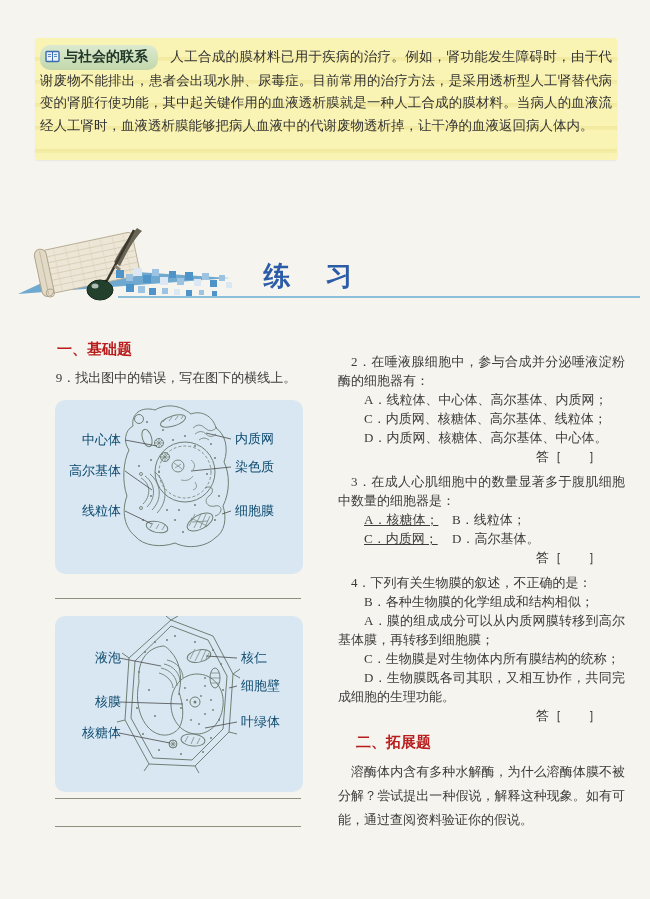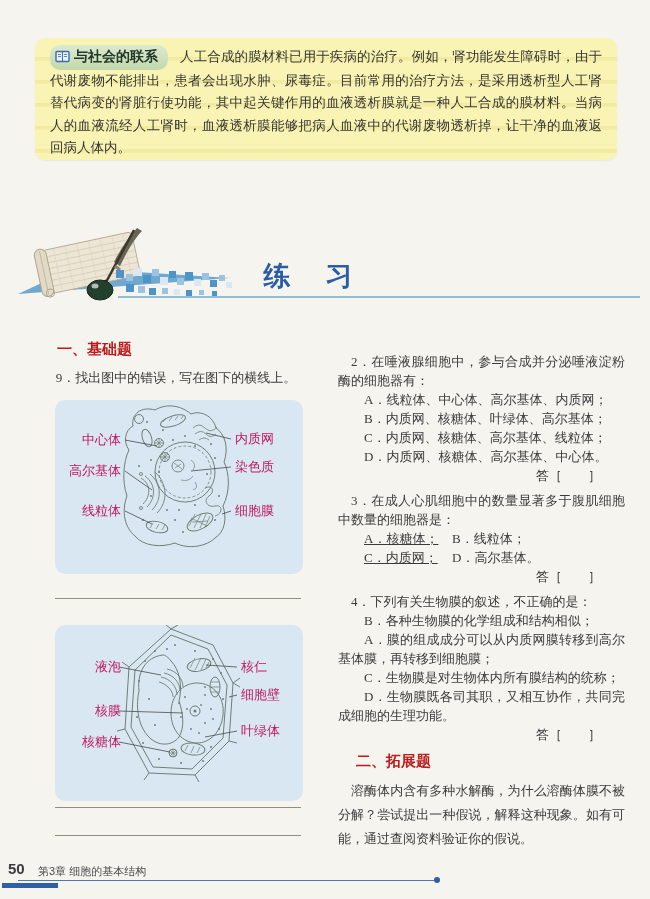--- a/index.html
+++ b/index.html
@@ -1,22 +1,22 @@
 <!DOCTYPE html>
 <html><head>
 <meta charset="utf-8">
 <style>
   html,body{margin:0;padding:0;}
   body{font-family:"Liberation Serif","DejaVu Serif",serif;color:#3b3b3b;}
   .page{position:relative;width:650px;height:899px;background:#f6f4ee;overflow:hidden;}
 
   
-  .society-box{position:absolute;left:35px;top:38px;width:582px;height:122px;border-radius:10px;
+  .society-box{position:absolute;left:35px;top:38px;width:582px;height:122px;border-radius:2px;
     background:repeating-linear-gradient(180deg,#faf4b4 0px,#faf4b4 19px,#f2e9a0 19px,#f5eda6 23px);
-    box-shadow:0 1px 2px rgba(0,0,0,0.06);padding:7px 15px;box-sizing:border-box;}
+    box-shadow:0 1px 2px rgba(0,0,0,0.06);padding:7px 5px;box-sizing:border-box;}
   .society-box p{margin:0;font-size:13.5px;line-height:22.2px;text-align:justify;color:#333;}
   .pill{display:inline-block;background:linear-gradient(180deg,#dcead0,#c2d8ab);border-radius:10px;
     padding:1px 10px 2px 5px;margin-right:12px;font-weight:bold;font-size:14px;color:#22392a;vertical-align:baseline;}
   .pill svg{vertical-align:-2px;margin-right:4px;}
 
   
   .exercise-header{position:absolute;left:0;top:224px;width:650px;height:78px;}
   .header-underline{position:absolute;left:118px;right:10px;top:72px;height:2px;background:#8cc0da;}
   .exercise-title{position:absolute;left:0;width:650px;top:34px;text-align:center;padding-right:30px;box-sizing:border-box;
     font-size:27px;font-weight:bold;color:#2b5ca8;letter-spacing:4px;}
@@ -25,29 +25,29 @@
   
   .col-left{position:absolute;left:35px;top:340px;width:292px;font-size:13px;}
   .col-right{position:absolute;left:338px;top:352px;width:287px;font-size:13px;}
   .sec-head{margin:0 0 9px 22px;font-size:15px;font-weight:bold;color:#b91c1c;font-family:"Liberation Sans","DejaVu Sans",sans-serif;}
   .q1-text{margin:0 0 13px 0;text-indent:1.6em;line-height:19px;}
 
   .cell-card{position:relative;margin-left:20px;width:248px;background:#d9e7f3;border-radius:10px;}
   .card-animal{height:174px;}
   .card-plant{height:176px;}
   .cell-card svg{position:absolute;left:0;top:0;}
-  .dlabel{position:absolute;font-size:13px;color:#be185d;line-height:14px;white-space:nowrap;}
+  .dlabel{position:absolute;font-size:13px;color:#0c4a6e;line-height:14px;white-space:nowrap;}
   .dl-left{left:4px;width:62px;text-align:right;}
   .dl-right{text-align:left;}
 
   .ans-line{height:0;border-top:1px solid #8f8f7e;margin-left:20px;width:246px;}
   .line-1{margin-top:24px;}
   .line-2{margin-top:6px;}
   .line-3{margin-top:27px;}
-  .card-plant{margin-top:26px;text-decoration:underline;}
+  .card-plant{margin-top:17px;text-decoration:underline;}
 
   .stem{margin:0;text-indent:1em;line-height:19px;text-align:justify;}
   .opt{margin:0;text-indent:2em;line-height:19px;text-align:justify;}
   .opt-row{display:flex;padding-left:26px;line-height:19px;}
   .opt-a{width:88px;text-decoration:underline;}
   .ans{margin:0;text-align:right;padding-right:24px;line-height:19px;color:#2e2e2e;}
   .q-block{margin-bottom:6px;}
   .ext-head{margin:8px 0 8px 18px;}
   .ext-text{margin:0;text-indent:1em;line-height:24px;text-align:justify;}
 
@@ -363,21 +363,20 @@
 
     <div class="ans-line line-2"></div>
     <div class="ans-line line-3"></div>
   </div>
 
   <div class="col-right">
 
     <div class="q-block">
       <p class="stem">2．在唾液腺细胞中，参与合成并分泌唾液淀粉酶的细胞器有：</p>
       <p class="opt">A．线粒体、中心体、高尔基体、内质网；</p>
-      <p class="opt">B．内质网、核糖体、叶绿体、高尔基体；</p>
       <p class="opt">C．内质网、核糖体、高尔基体、线粒体；</p>
       <p class="opt">D．内质网、核糖体、高尔基体、中心体。</p>
       <p class="ans">答［　　］</p>
     </div>
 
     <div class="q-block">
       <p class="stem">3．在成人心肌细胞中的数量显著多于腹肌细胞中数量的细胞器是：</p>
       <div class="opt-row">
         <span class="opt-a">A．核糖体；</span>
         <span>B．线粒体；</span>
@@ -395,21 +394,14 @@
       <p class="opt">A．膜的组成成分可以从内质网膜转移到高尔基体膜，再转移到细胞膜；</p>
       <p class="opt">C．生物膜是对生物体内所有膜结构的统称；</p>
       <p class="opt">D．生物膜既各司其职，又相互协作，共同完成细胞的生理功能。</p>
       <p class="ans">答［　　］</p>
     </div>
 
     <h3 class="sec-head ext-head">二、拓展题</h3>
     <p class="ext-text">溶酶体内含有多种水解酶，为什么溶酶体膜不被分解？尝试提出一种假说，解释这种现象。如有可能，通过查阅资料验证你的假说。</p>
   </div>
 
-  <div class="footer">
-    <span class="page-num">50</span>
-    <span class="chapter">第3章 细胞的基本结构</span>
-    <div class="footer-line"></div>
-    <div class="footer-dot"></div>
-    <div class="footer-bar"></div>
-  </div>
 
 </div>
 
 </body></html>

